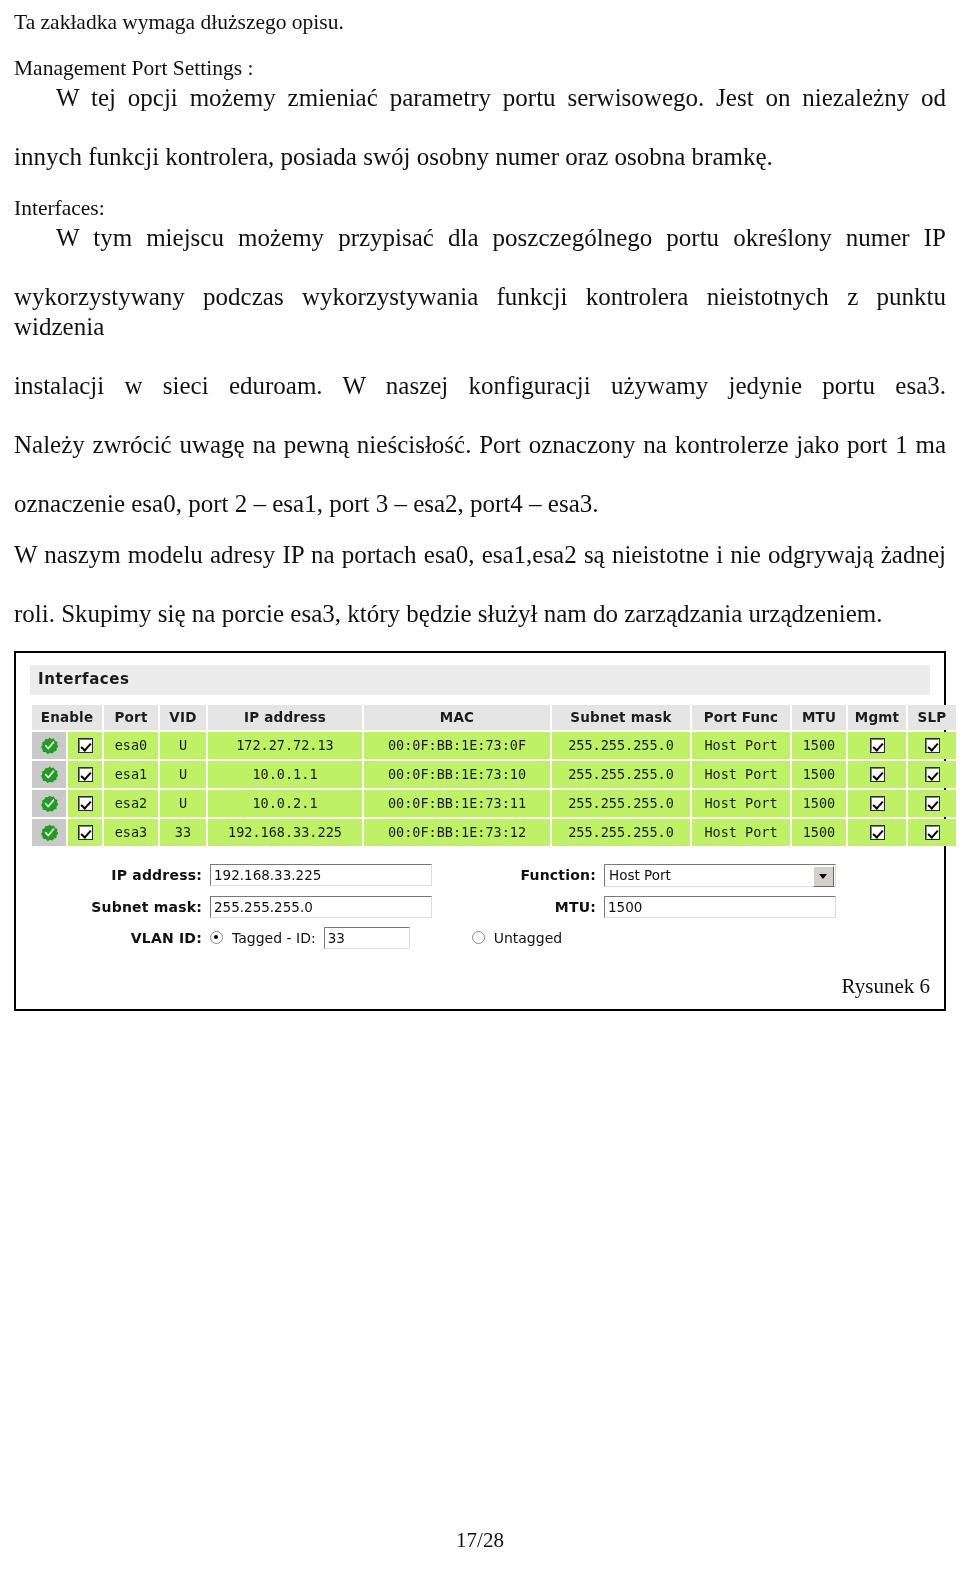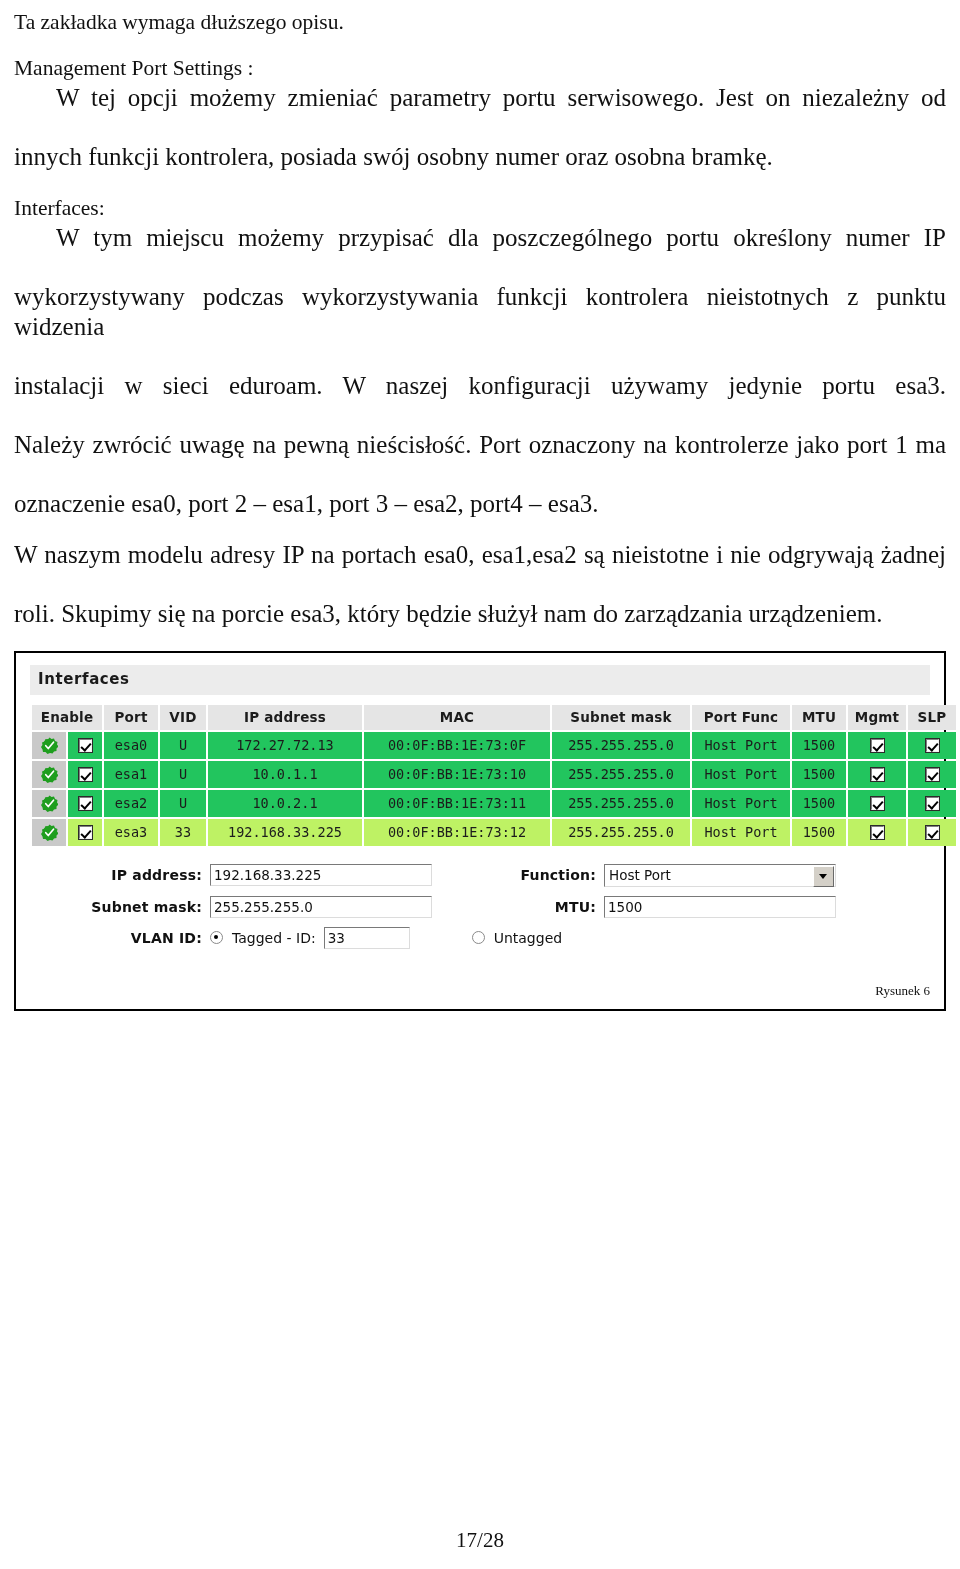--- a/index.html
+++ b/index.html
@@ -89,21 +89,21 @@
     font-family: "DejaVu Sans", "Liberation Sans", sans-serif;
     font-weight: bold;
     font-size: 13.5px;
     color: #1c1c1c;
     padding: 4px 2px 5px 2px;
     text-align: center;
     letter-spacing: 0.2px;
     white-space: nowrap;
   }
   table.iftable td {
-    background: #22c55e;
+    background: #bef264;
     padding: 3px 2px 4px 2px;
     text-align: center;
     color: #1c1c1c;
     white-space: nowrap;
     height: 20px;
   }
   table.iftable tr.selected td {
     background: #bef264;
   }
   table.iftable td.cell-status {
@@ -265,21 +265,21 @@
     font-size: 14px;
     margin-left: 9px;
     margin-right: 8px;
     white-space: nowrap;
   }
   .fig-caption {
     position: absolute;
     right: 14px;
     bottom: 10px;
     font-family: "Liberation Serif", "DejaVu Serif", serif;
-    font-size: 13px;
+    font-size: 21px;
     color: #111;
   }
   .footer-page {
     position: absolute;
     left: 0;
     right: 0;
     bottom: 16px;
     text-align: center;
     font-family: "Liberation Serif", "DejaVu Serif", serif;
     font-size: 21px;

